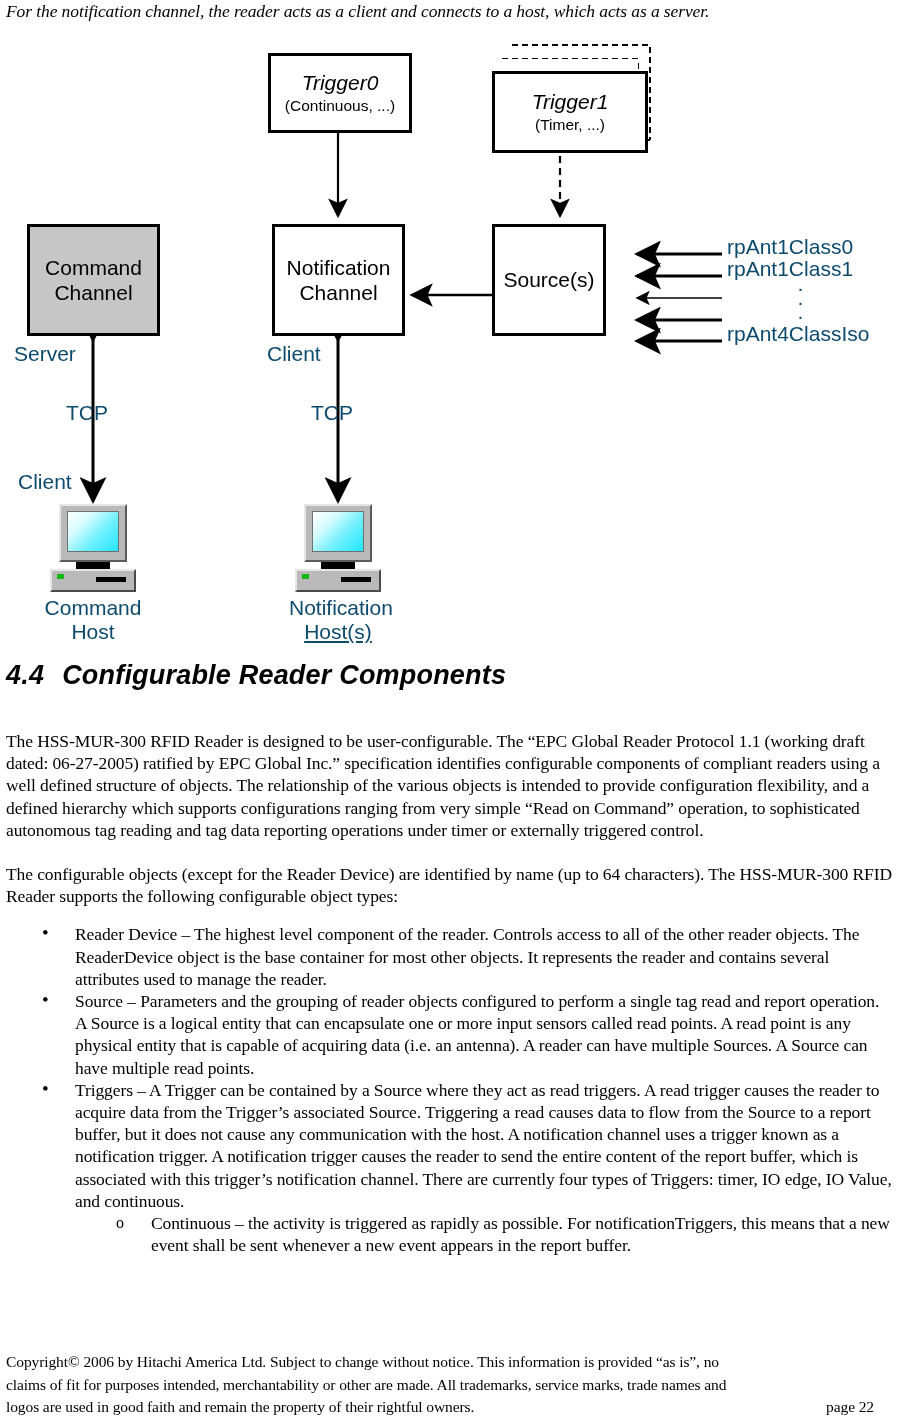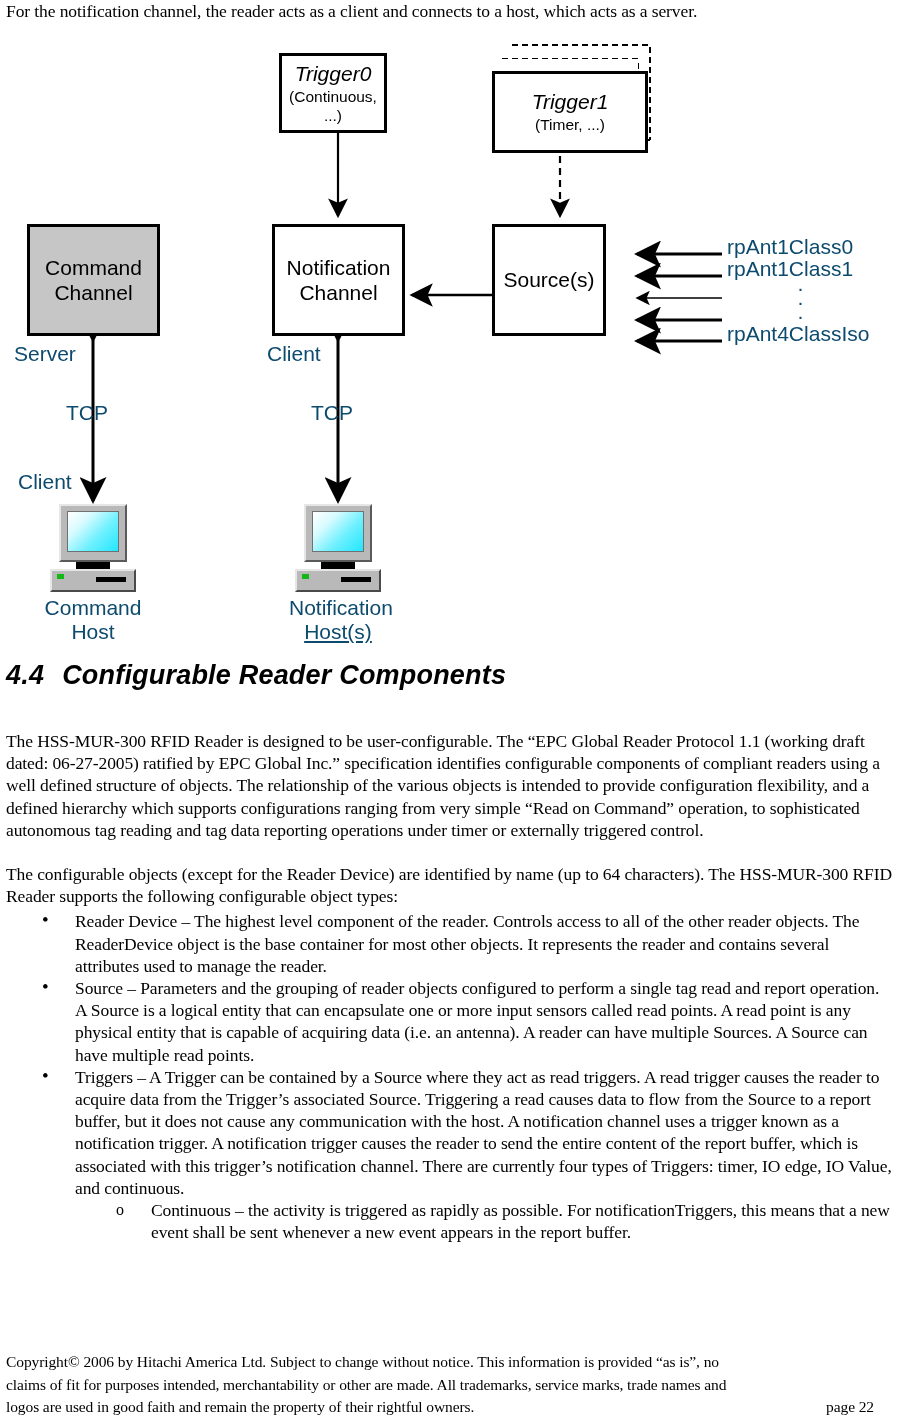--- a/index.html
+++ b/index.html
@@ -18,20 +18,21 @@
 
   
   .intro {
     position: absolute;
     left: 6px;
     top: 0px;
     width: 880px;
     font-size: 17.5px;
     line-height: 22px;
     letter-spacing: -0.1px;
+    font-style: italic;
   }
 
   
   #diagram {
     position: absolute;
     left: 0;
     top: 18px;
     width: 899px;
     height: 625px;
   }
@@ -127,21 +128,21 @@
   .body-wrap {
     position: absolute;
     left: 6px;
     top: 730px;
     width: 886px;
     font-size: 17.5px;
     line-height: 22.2px;
     letter-spacing: -0.1px;
   }
   .para { margin: 0 0 22px 0; }
-  .para.tight { margin-bottom: 3px; }
+  .para.tight { margin-bottom: 16px; }
 
   ul.lvl1 {
     list-style: none;
     margin: 0;
     padding: 0 0 0 0;
   }
   ul.lvl1 > li {
     position: relative;
     padding-left: 69px;
     margin: 0 0 0 0;
@@ -223,21 +224,21 @@
     <line x1="722" y1="302" x2="637" y2="302" stroke="#000" stroke-width="3" marker-end="url(#ah)"></line>
     <line x1="722" y1="323" x2="637" y2="323" stroke="#000" stroke-width="3" marker-end="url(#ah)"></line>
 
     <line x1="93" y1="322" x2="93" y2="483" stroke="#000" stroke-width="3" marker-start="url(#ah2)" marker-end="url(#ah)"></line>
 
     <line x1="338" y1="322" x2="338" y2="483" stroke="#000" stroke-width="3" marker-start="url(#ah2)" marker-end="url(#ah)"></line>
   </svg>
 
   <div class="dg-ghost" style="left:502px; top:41px; width:136px; height:93px; border:none; background:#fff;"></div>
 
-  <div class="dg-box" style="left:279px; top:35px; width:108px; height:80px;">
+  <div class="dg-box" style="left:268px; top:35px; width:144px; height:80px;">
     <div class="ttl ital">Trigger0</div>
     <div class="sub">(Continuous, ...)</div>
   </div>
 
   <div class="dg-box" style="left:492px; top:53px; width:156px; height:82px;">
     <div class="ttl ital">Trigger1</div>
     <div class="sub">(Timer, ...)</div>
   </div>
 
   <div class="dg-box gray" style="left:27px; top:206px; width:133px; height:112px;">

